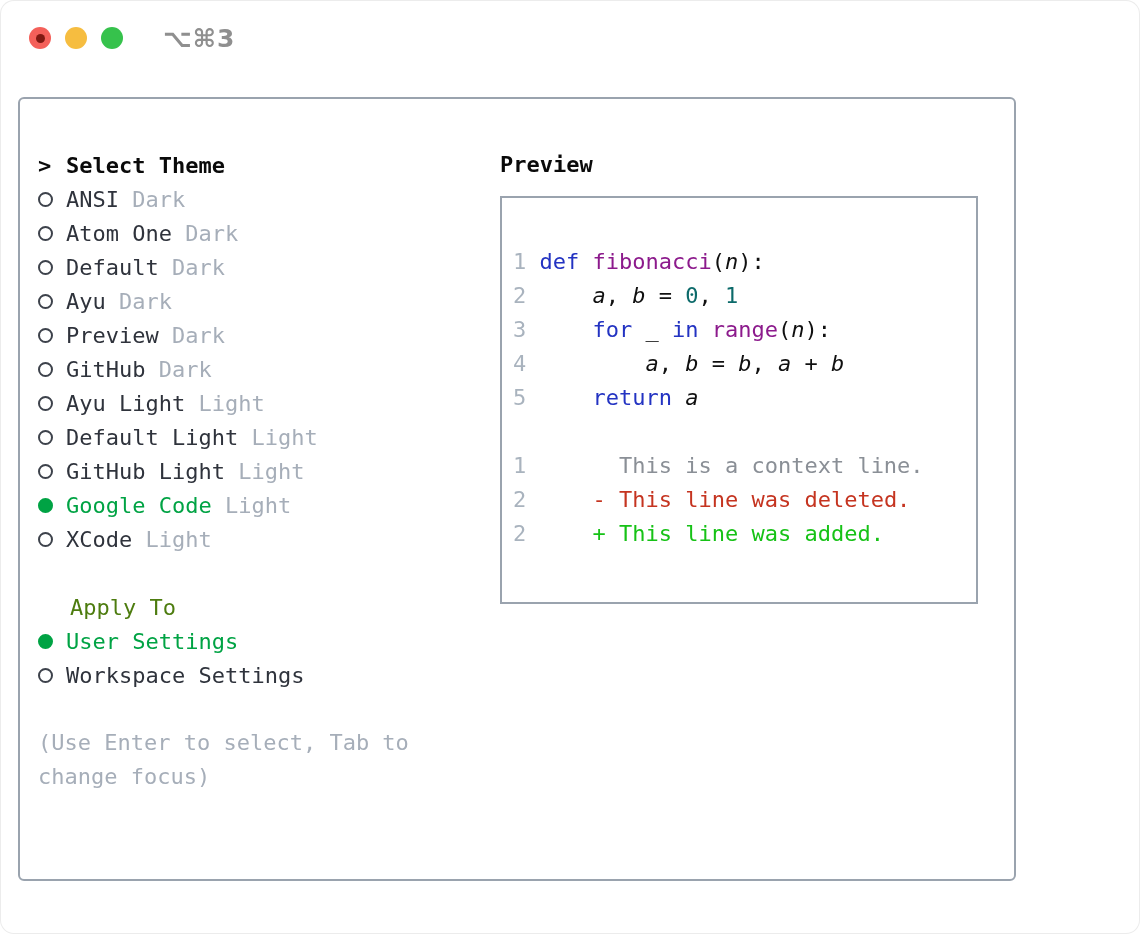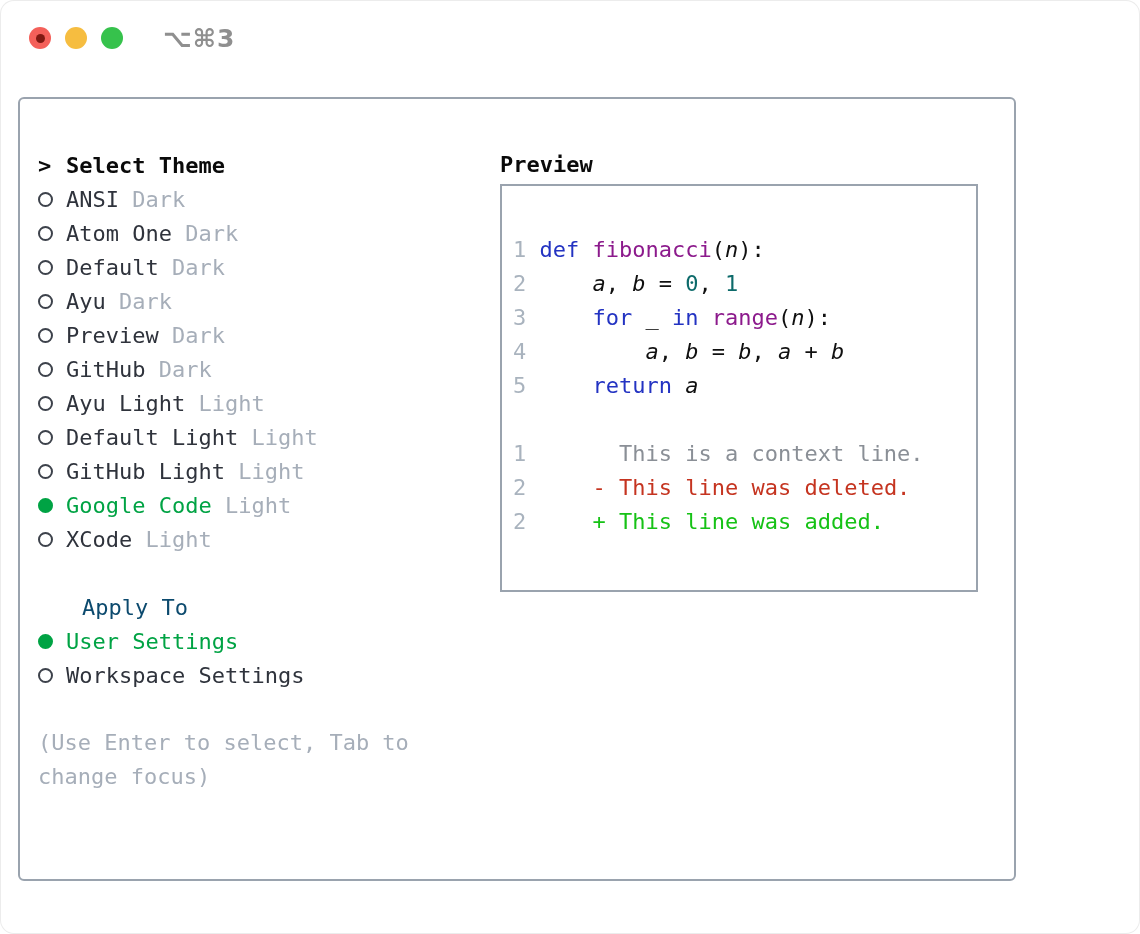--- a/index.html
+++ b/index.html
@@ -31,28 +31,28 @@
   .cursor{display:inline-block;width:28px;font-weight:bold;color:#0a0a0a;}
   .heading{font-weight:bold;color:#0a0a0a;}
   .radio{
     box-sizing:border-box;width:15px;height:15px;border:2.5px solid #3d424b;border-radius:50%;
     margin-right:13px;flex:none;
   }
   .radio.sel{background:var(--accent-green,#00a344);border-color:var(--accent-green,#00a344);}
   .iname{color:var(--item-text,#2f333c);}
   .iname.selgreen{color:var(--accent-green,#00a344);}
   .ivariant{color:var(--muted,#a6aeb9);}
-  .apply-label{margin-left:44px;color:#0c4a6e;}
+  .apply-label{margin-left:32px;color:#4d7c0f;}
   .spacer{height:34px;}
   .hint{font-size:22px;line-height:34px;color:var(--muted,#a6aeb9);width:432px;white-space:normal;}
   
   .right{position:absolute;left:480px;top:49px;}
   .preview-label{height:34px;line-height:34px;font-size:22px;font-weight:bold;color:#0a0a0a;}
   .preview-box{
-    margin-top:2px;width:478px;height:408px;box-sizing:border-box;background:#fff;
+    margin-top:14px;width:478px;height:408px;box-sizing:border-box;background:#fff;
     border:2px solid var(--panel-border,#9aa3ae);
   }
   pre{margin:0;padding:47px 8px 8px 11px;font-family:"DejaVu Sans Mono",monospace;font-size:22px;line-height:34px;}
   .pre-line{white-space:pre;height:34px;}
   .gutter{color:var(--gutter,#a9b3be);}
   .tok-pln{color:#101010;}
   .tok-kwd{color:var(--keyword,#2333c2);}
   .tok-typ{color:var(--type,#8c1a8c);}
   .tok-lit{color:var(--literal,#0c6a6a);}
   .tok-var{color:#101010;font-style:italic;}

